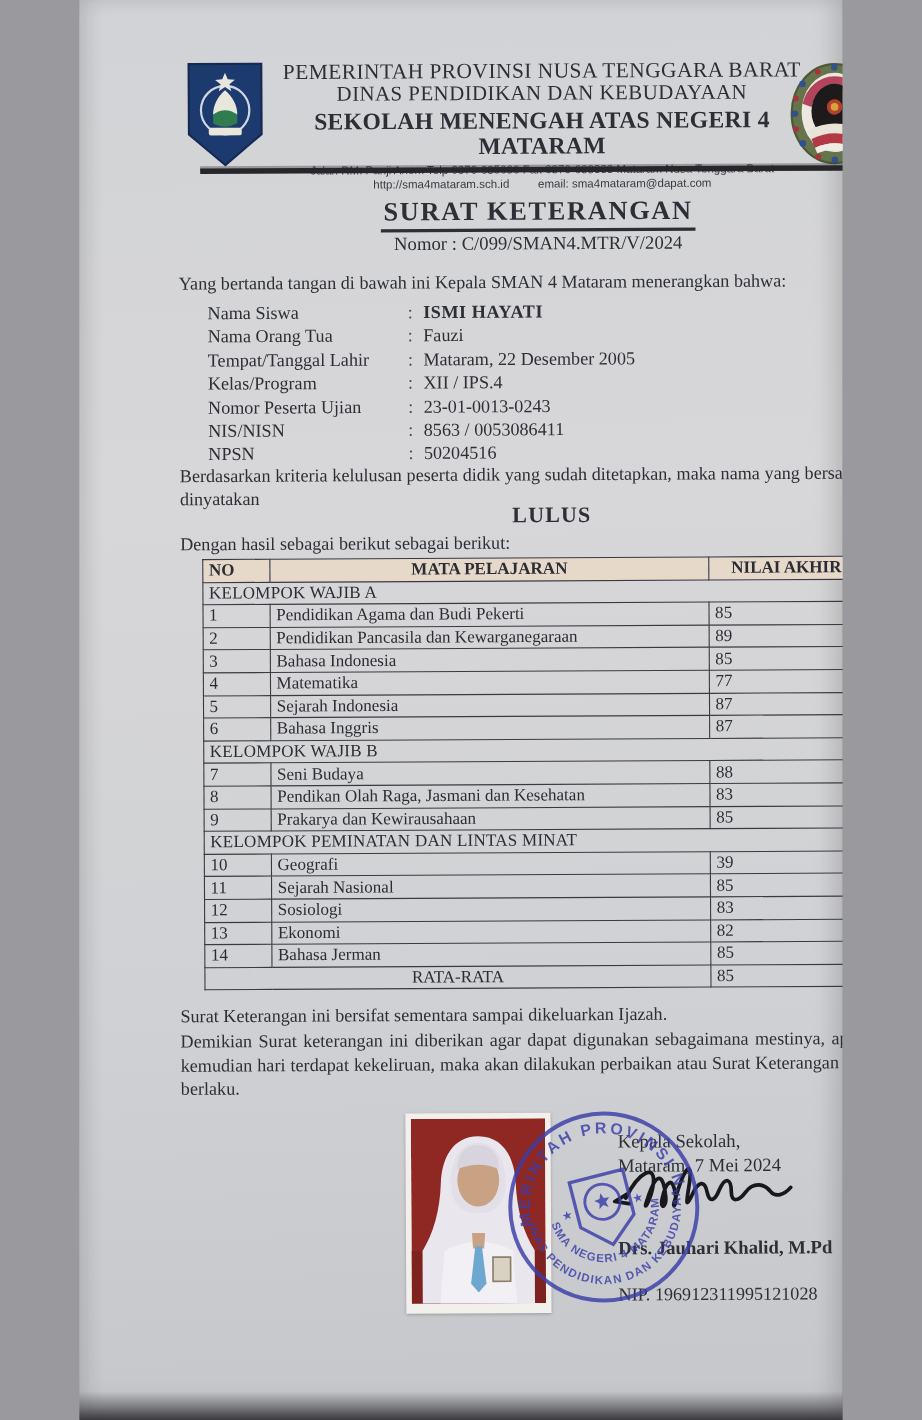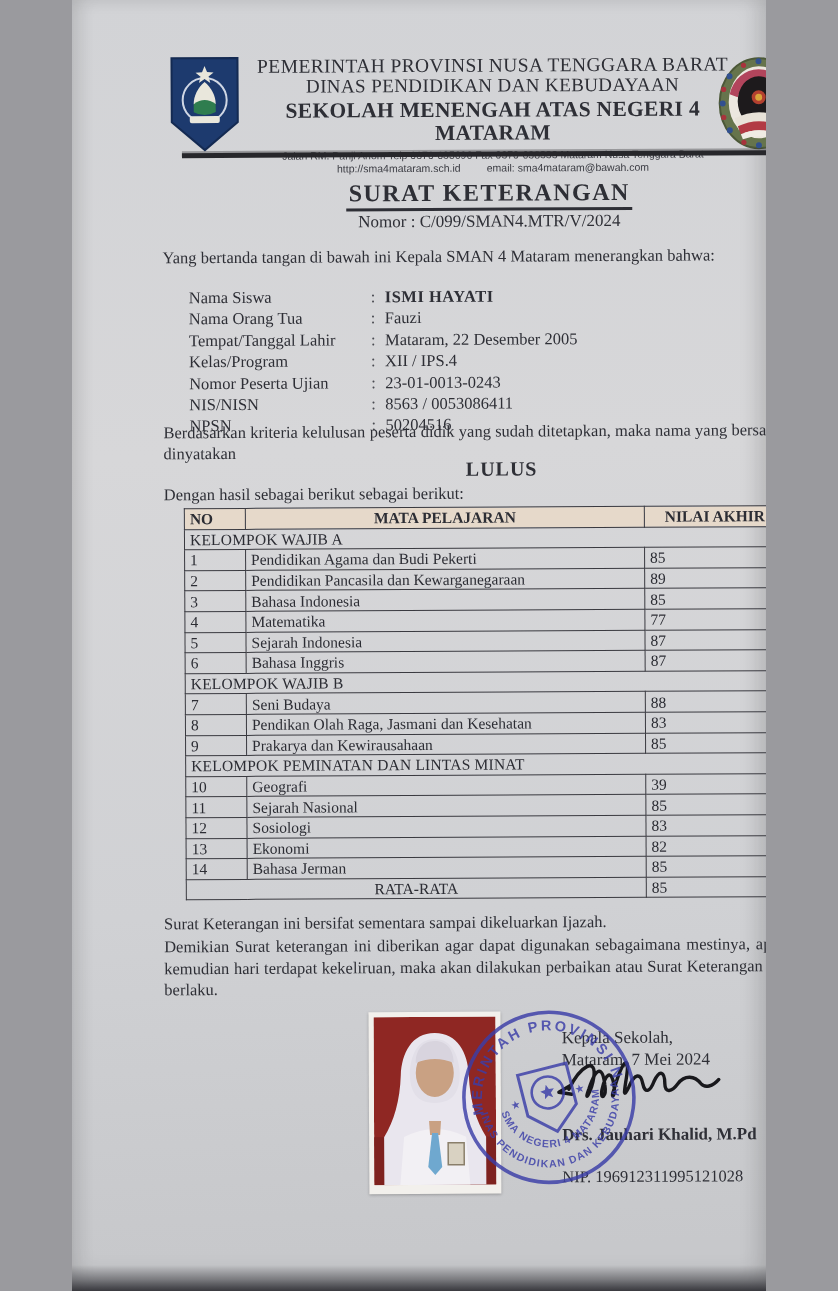--- a/index.html
+++ b/index.html
@@ -19,21 +19,21 @@
   .rule{left:112px;top:152px;width:634px;height:5px;background:#27272b;box-shadow:0 -2px 0 rgba(39,39,43,.35);}
   .logo{top:55px;}
   
   .title{left:0;top:180px;width:838px;text-align:center;}
   .title span{display:inline-block;font-size:24px;font-weight:bold;letter-spacing:1.5px;border-bottom:3px solid #2e2f36;padding:0 2px 1px;}
   .nomor{left:0;top:212px;width:838px;text-align:center;font-size:17px;}
   .intro{left:92px;top:247px;width:660px;font-size:16.5px;}
   
   .details{left:118px;top:274px;width:620px;font-size:16.5px;}
   .detail-row{display:flex;height:21.4px;align-items:baseline;}
-  .detail-label{width:182px;flex:none;margin-top:13px;}
+  .detail-label{width:182px;flex:none;}
   .detail-colon{width:14px;flex:none;color:#4a4b52;}
   .detail-value{flex:1;}
   .v-bold{font-weight:bold;letter-spacing:.5px;}
   .statement{left:92px;top:421px;width:656px;font-size:16.5px;line-height:21px;text-align:justify;}
   .lulus{left:0;top:458px;width:860px;text-align:center;font-size:20px;font-weight:bold;letter-spacing:1px;}
   .dengan{left:92px;top:484px;width:660px;font-size:16.5px;}
   
   .grades{left:112px;top:507px;border-collapse:collapse;table-layout:fixed;width:574px;font-size:15.5px;color:#2c2d34;}
   .grades th,.grades td{border:1.6px solid #3a3a40;padding:0 5px;height:19.6px;line-height:1.1;overflow:hidden;white-space:nowrap;}
   .grades th{background:#e6d9ca;font-weight:bold;font-size:15.5px;}
@@ -72,21 +72,21 @@
         <rect x="20" y="60" width="30" height="7" rx="2" fill="#e9e7dc"></rect>
       </svg>
     </div>
 
     <div class="abs hdr-text">
       <div class="hdr-l1">PEMERINTAH PROVINSI NUSA TENGGARA BARAT</div>
       <div class="hdr-l2">DINAS PENDIDIKAN DAN KEBUDAYAAN</div>
       <div class="hdr-l3">SEKOLAH MENENGAH ATAS NEGERI 4 MATARAM</div>
       <div class="hdr-small">
         <div>Jalan RM. Panji Anom Telp 0370-635696 Fax 0370-638333 Mataram Nusa Tenggara Barat</div>
-        <div><span>http://sma4mataram.sch.id</span><span class="gap"></span><span>email: sma4mataram@bawah.com</span></div>
+        <div><span>http://sma4mataram.sch.id</span><span class="gap"></span><span>email: sma4mataram@dapat.com</span></div>
       </div>
     </div>
 
     <div class="abs logo" style="left:648px;top:58px;">
       <svg width="82" height="94" viewBox="0 0 82 94">
         <ellipse cx="41" cy="47" rx="39" ry="45" fill="#66744c"></ellipse>
         <ellipse cx="41" cy="47" rx="39" ry="45" fill="none" stroke="#4c5838" stroke-width="2"></ellipse>
         <g fill="#31508f">
             <circle cx="41" cy="5" r="3"></circle>
             <circle cx="12" cy="20" r="3"></circle>

